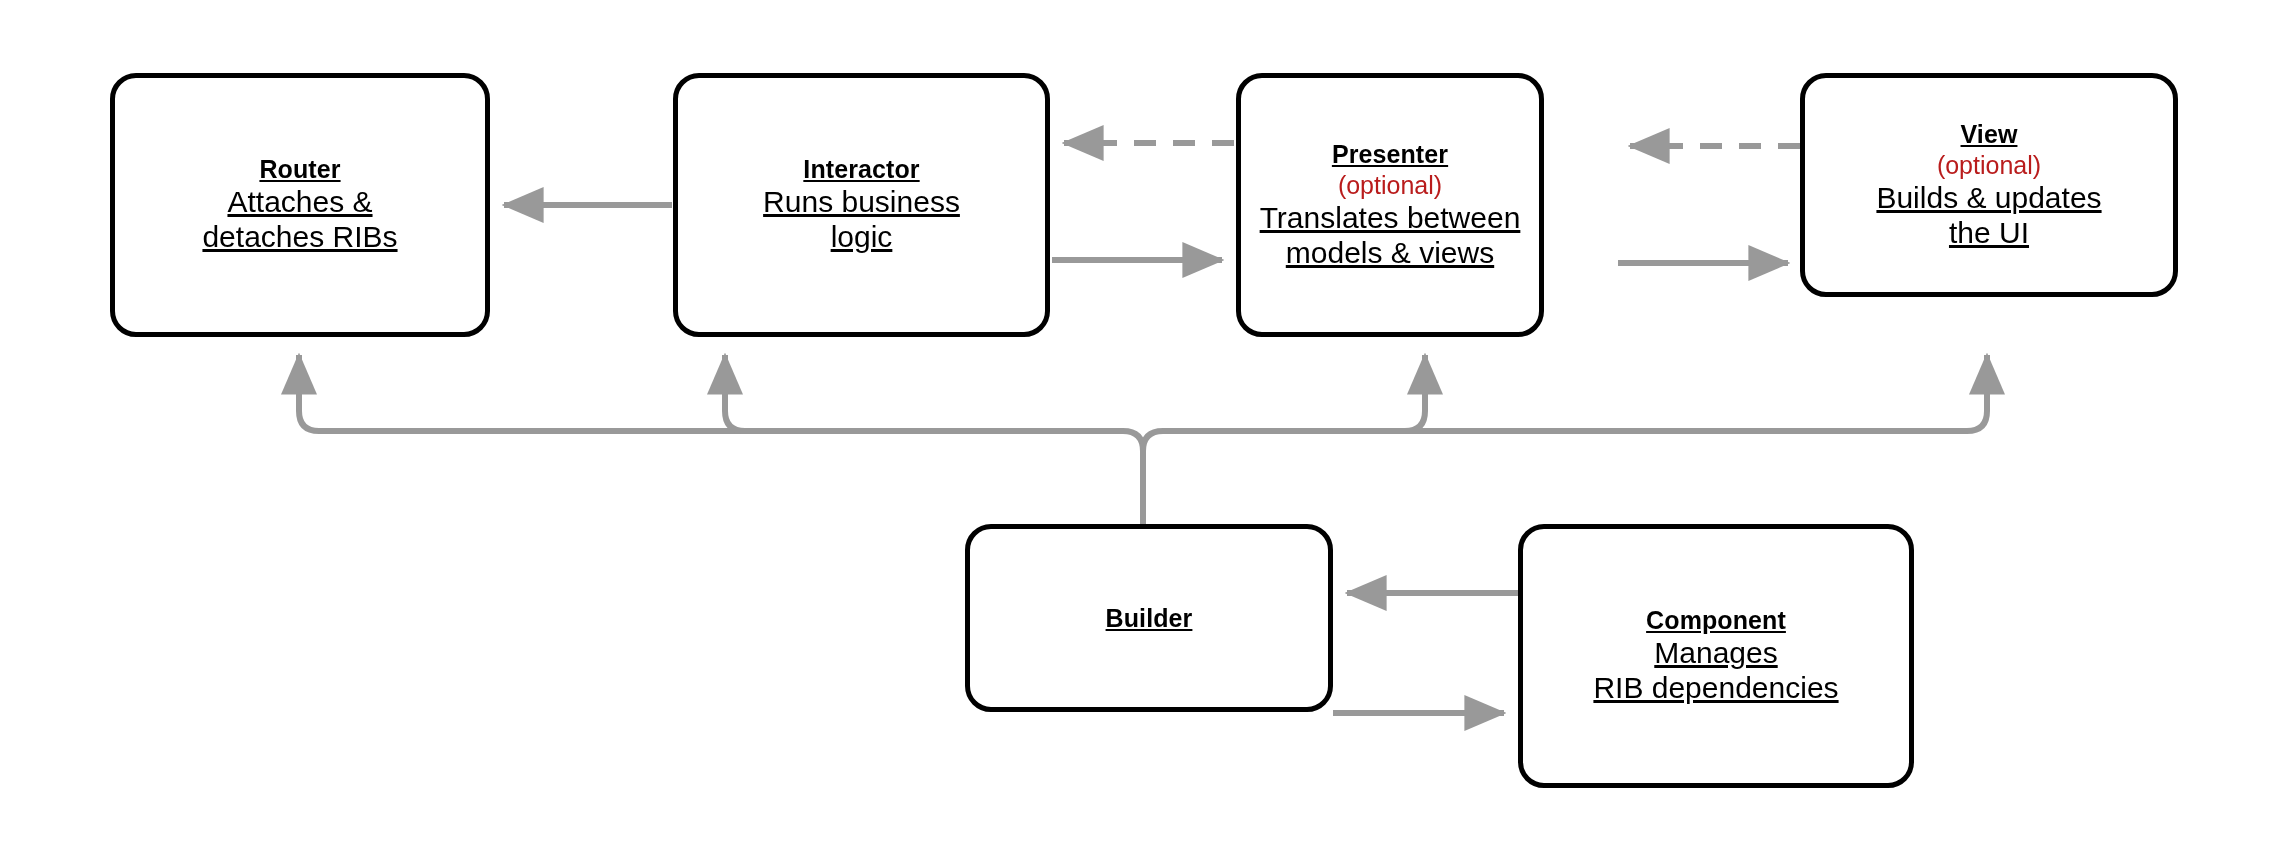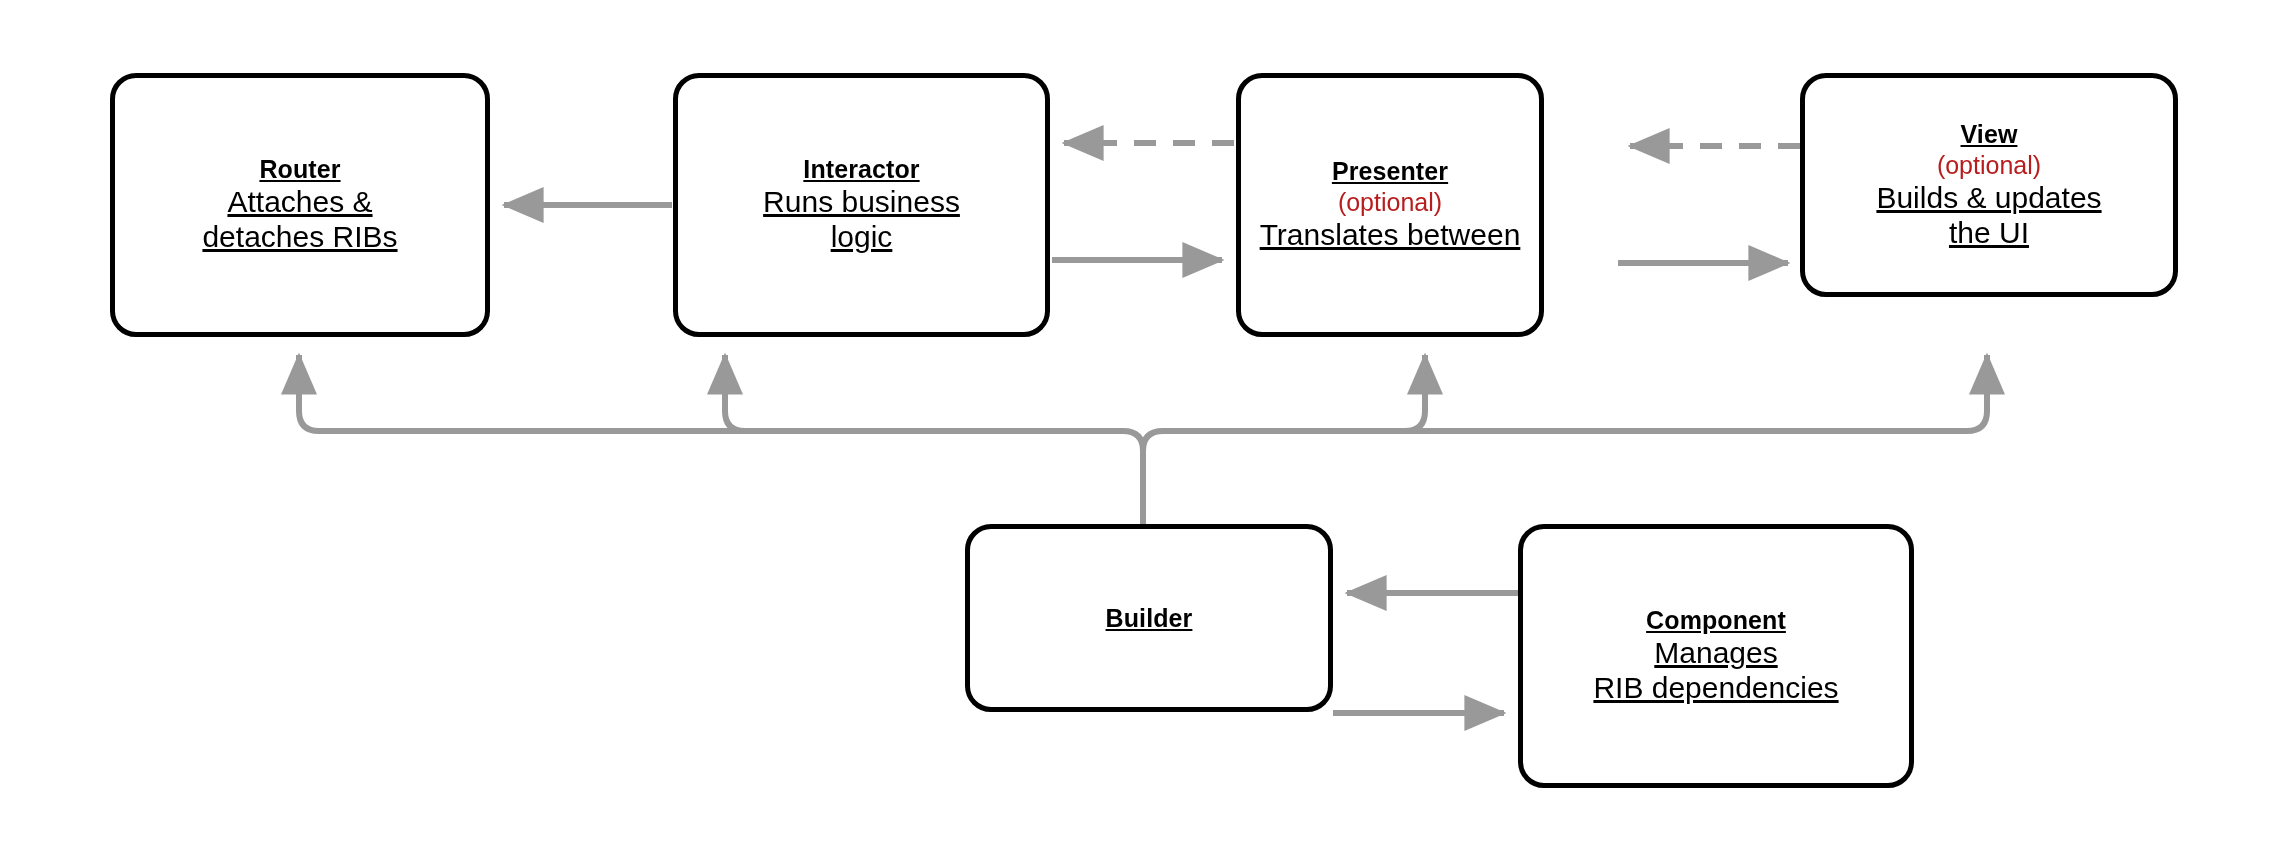--- a/index.html
+++ b/index.html
@@ -140,20 +140,21 @@
       <span class="line">Runs business</span>
       <span class="line">logic</span>
     </div>
   </div>
 
   <div class="node" style="left:1236px; top:73px; width:308px; height:264px;">
     <div class="node-title">Presenter</div>
     <div class="node-optional">(optional)</div>
     <div class="node-desc">
       <span class="line">Translates between</span>
+      <span class="line">models &amp; views</span>
     </div>
   </div>
 
   <div class="node" style="left:1800px; top:73px; width:378px; height:224px;">
     <div class="node-title">View</div>
     <div class="node-optional">(optional)</div>
     <div class="node-desc">
       <span class="line">Builds &amp; updates</span>
       <span class="line">the UI</span>
     </div>

